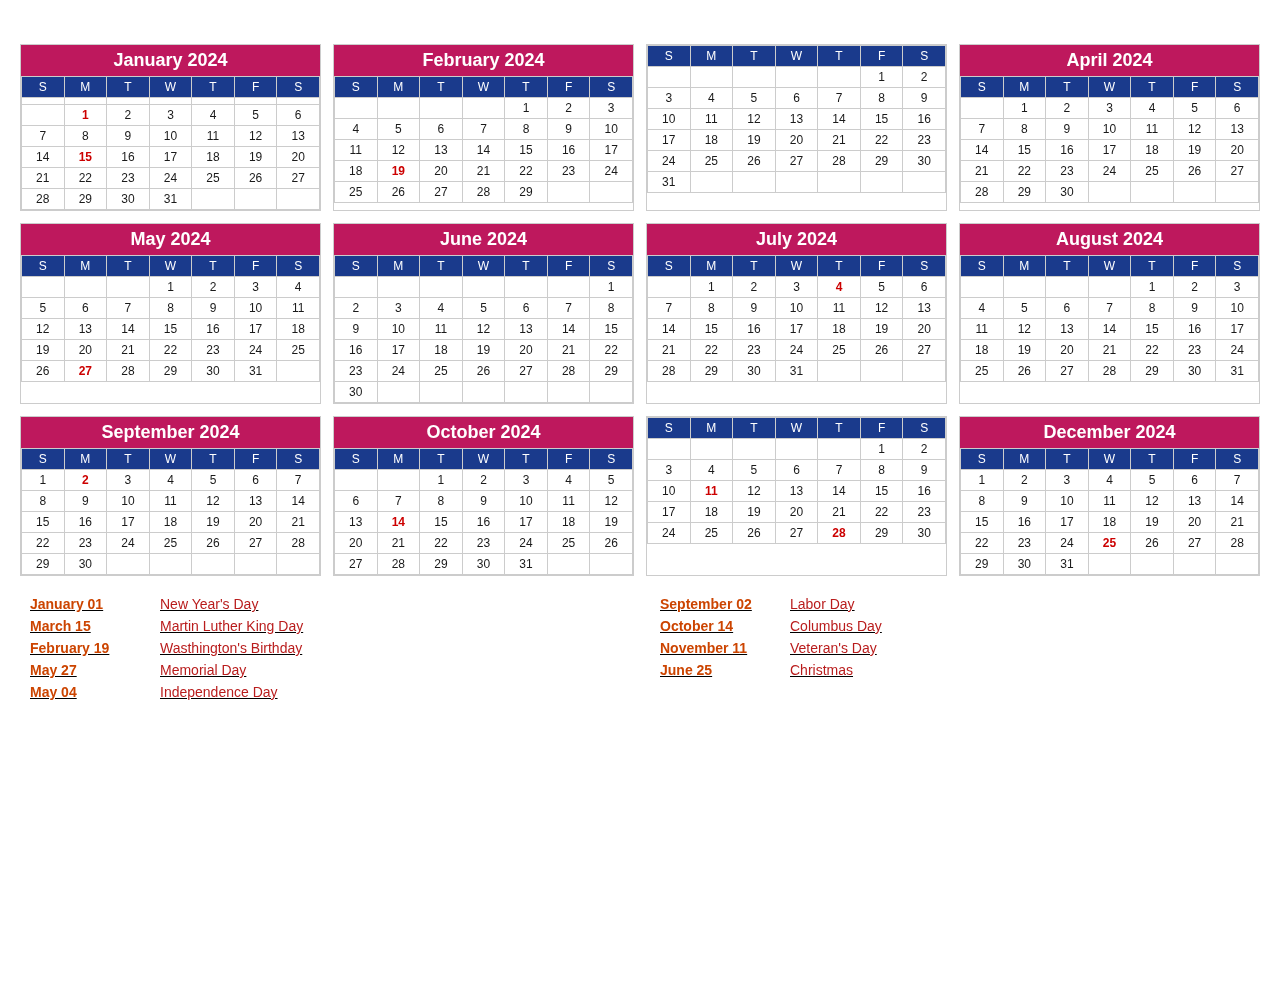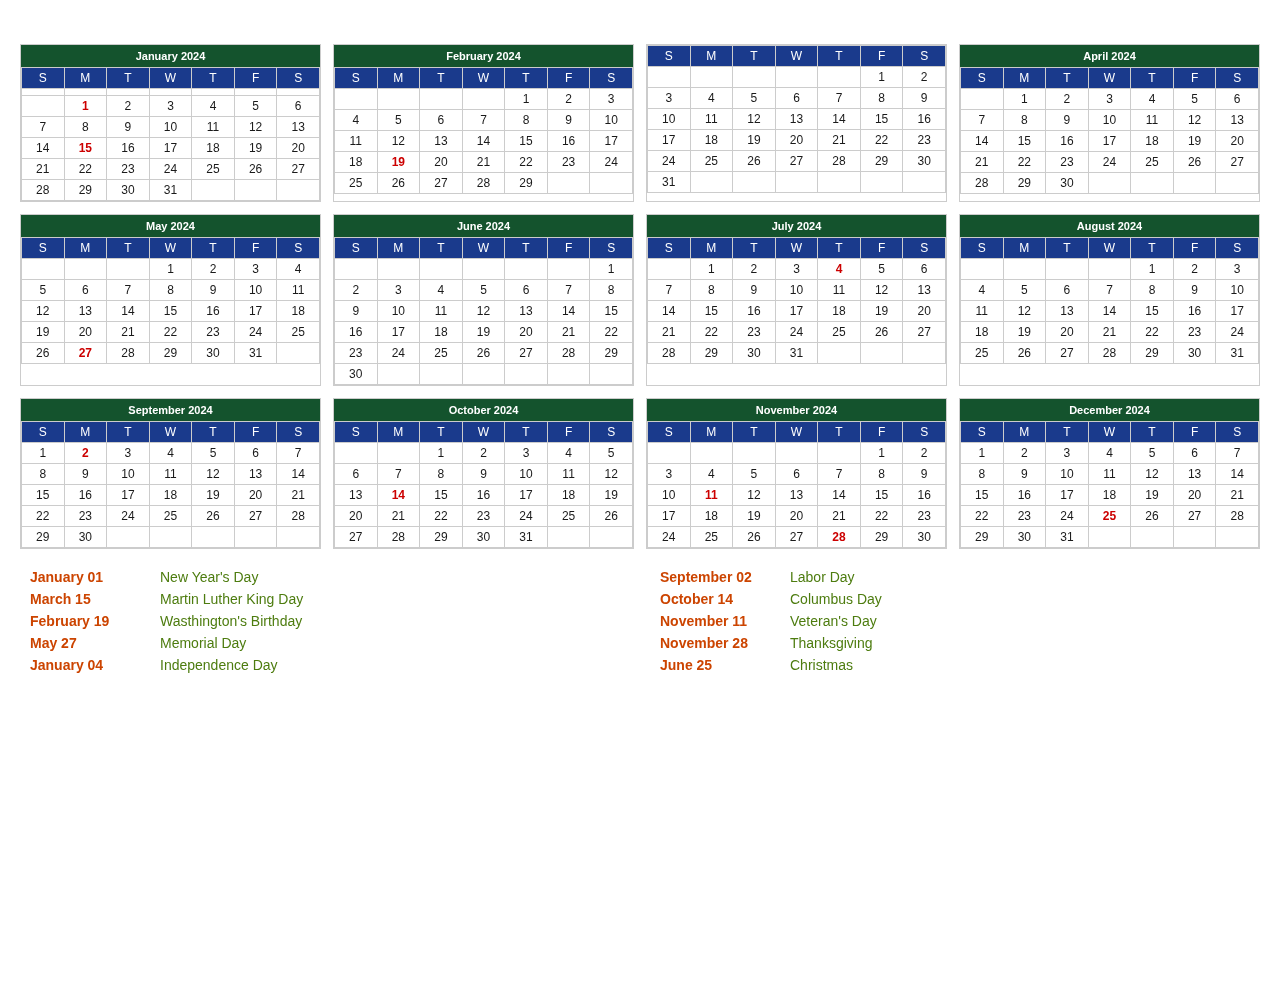--- a/index.html
+++ b/index.html
@@ -21,25 +21,25 @@
     .calendars-grid {
       display: grid;
       grid-template-columns: repeat(4, 1fr);
       gap: 12px;
       margin-bottom: 20px;
     }
     .month-calendar {
       border: 1px solid #ccc;
     }
     .month-header {
-      background: #14532d;
+      background: #be185d;
       color: white;
       text-align: center;
       padding: 5px 0;
-      font-size: 11px;
+      font-size: 18px;
       font-weight: bold;
     }
     .cal-table {
       width: 100%;
       border-collapse: collapse;
     }
     .cal-table th, .cal-table td {
       border: 1px solid #ccc;
       text-align: center;
       font-size: 12px;
@@ -60,34 +60,35 @@
     .cal-table td.holiday {
       color: #cc0000;
       font-weight: bold;
     }
     .holidays-section {
       display: grid;
       grid-template-columns: 1fr 1fr;
       gap: 13px 40px;
       margin-top: 10px;
       padding: 0 10px;
+      text-decoration: underline;
     }
     .holiday-row {
       display: flex;
       align-items: baseline;
       margin-bottom: 6px;
       font-size: 14px;
     }
     .holiday-date {
       color: #cc4400;
       font-weight: bold;
       min-width: 130px;
     }
     .holiday-name {
-      color: #4d7c0f;
+      color: #b91c1c;
     }
     .copyright {
       text-align: right;
       font-size: 11px;
       color: #666;
       margin-top: 4px;
       padding-right: 10px;
     }
   </style>
 </head>
@@ -746,21 +747,20 @@
             <td>29</td>
             <td>30</td>
             <td>31</td>
             <td class="empty"></td>
             <td class="empty"></td>
           </tr>
         </tbody>
       </table>
     </div>
     <div class="month-calendar">
-      <div class="month-header">November 2024</div>
       <table class="cal-table">
         <thead>
           <tr>
             <th>S</th>
             <th>M</th>
             <th>T</th>
             <th>W</th>
             <th>T</th>
             <th>F</th>
             <th>S</th>
@@ -892,40 +892,36 @@
       </div>
       <div class="holiday-row">
         <span class="holiday-date">February 19</span>
         <span class="holiday-name">Wasthington's Birthday</span>
       </div>
       <div class="holiday-row">
         <span class="holiday-date">May 27</span>
         <span class="holiday-name">Memorial Day</span>
       </div>
       <div class="holiday-row">
-        <span class="holiday-date">January 04</span>
+        <span class="holiday-date">May 04</span>
         <span class="holiday-name">Independence Day</span>
       </div>
     </div>
     <div>
       <div class="holiday-row">
         <span class="holiday-date">September 02</span>
         <span class="holiday-name">Labor Day</span>
       </div>
       <div class="holiday-row">
         <span class="holiday-date">October 14</span>
         <span class="holiday-name">Columbus Day</span>
       </div>
       <div class="holiday-row">
         <span class="holiday-date">November 11</span>
         <span class="holiday-name">Veteran's Day</span>
       </div>
       <div class="holiday-row">
-        <span class="holiday-date">November 28</span>
-        <span class="holiday-name">Thanksgiving</span>
-      </div>
-      <div class="holiday-row">
         <span class="holiday-date">June 25</span>
         <span class="holiday-name">Christmas</span>
       </div>
     </div>
   </div>
 <div class="copyright"></div>
 
 </body></html>

